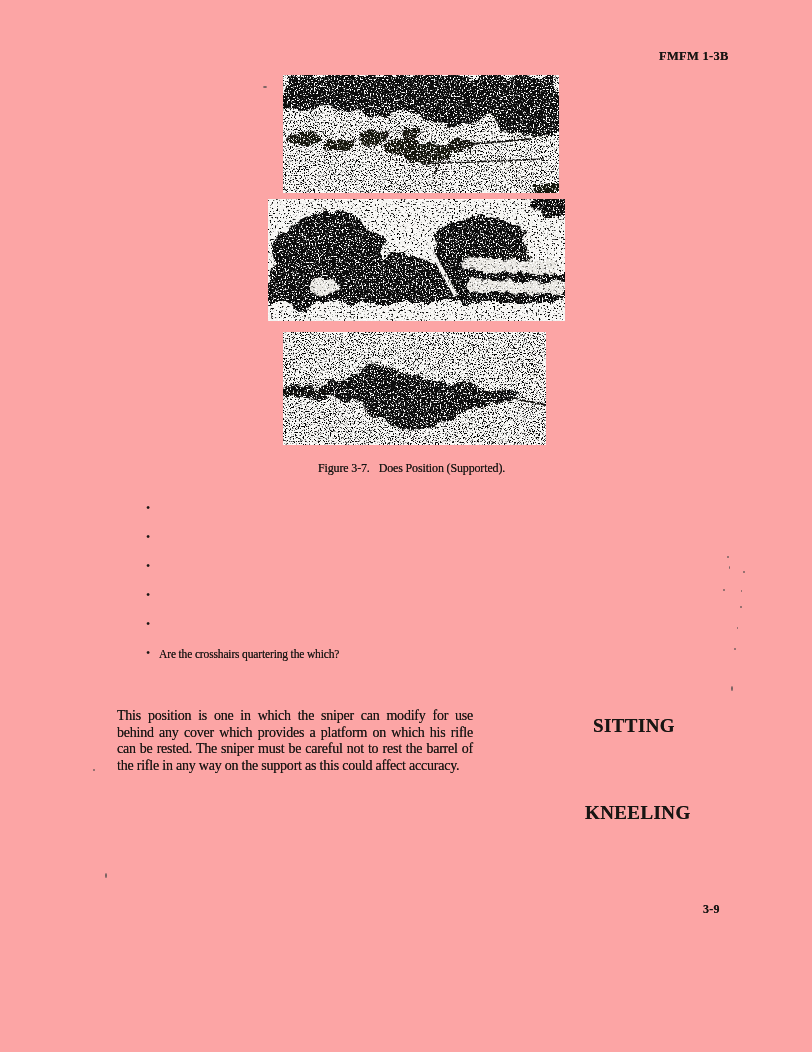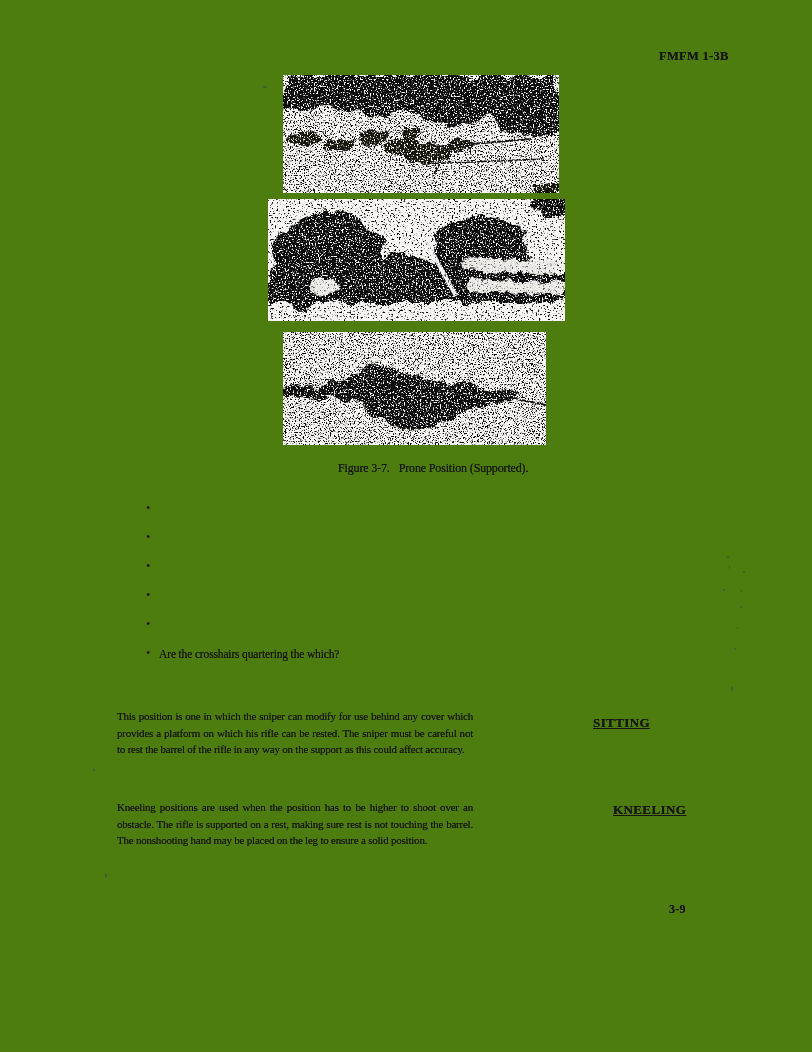--- a/index.html
+++ b/index.html
@@ -1,72 +1,71 @@
 <!DOCTYPE html>
 <html><head>
 <meta charset="utf-8">
 <style>
   html,body{margin:0;padding:0;background:#e8e8e8;}
   .page{
     position:relative;
     width:812px;height:1052px;
     margin:0 auto;
-    background:#4d7c0f;
+    background:#fca5a5;
     font-family:"Liberation Serif","DejaVu Serif",serif;
     color:#171513;
     overflow:hidden;
   }
   .txt{ text-shadow:0 0 0.45px rgba(20,18,16,0.75); }
 
   .pub-ref{
     position:absolute;left:659px;top:49px;
     font-size:12.5px;font-weight:bold;letter-spacing:.3px;
   }
 
   .photo{position:absolute;background:#f6f5f2;}
   .photo svg{display:block;}
   .photo-1{left:283px;top:75px;width:276px;height:118px;}
   .photo-2{left:268px;top:199px;width:297px;height:122px;}
   .photo-3{left:283px;top:332px;width:263px;height:113px;}
 
   .caption{
     position:absolute;left:318px;top:461px;
     font-size:12px;letter-spacing:-.15px;
-    display:flex;gap:9px;white-space:nowrap;margin-left:20px;
+    display:flex;gap:9px;white-space:nowrap;
   }
 
   .checklist{
     position:absolute;left:146px;top:502px;width:584px;
     list-style:none;margin:0;padding:0;
   }
   .check-item{
     display:flex;align-items:flex-start;gap:9px;
     margin:0 0 16px 0;
     font-size:11.5px;line-height:14px;letter-spacing:-.15px;
   }
   .dot{font-size:12px;line-height:13px;flex:0 0 auto;}
 
   .para{
     position:absolute;width:356px;left:117px;margin:0;
-    font-size:11px;line-height:16.5px;letter-spacing:-.22px;
+    font-size:14px;line-height:16.5px;letter-spacing:-.22px;
     text-align:justify;
   }
   .para-sitting{top:708px;}
   .para-kneeling{top:799px;}
 
   .side-head{
-    position:absolute;font-size:13px;font-weight:bold;letter-spacing:.4px;
+    position:absolute;font-size:19px;font-weight:bold;letter-spacing:.4px;
     white-space:nowrap;
-    text-decoration:underline;
   }
   .head-sitting{left:593px;top:715px;}
-  .head-kneeling{left:613px;top:802px;}
+  .head-kneeling{left:585px;top:802px;}
 
   .page-num{
-    position:absolute;left:669px;top:902px;
+    position:absolute;left:703px;top:902px;
     font-size:12px;font-weight:bold;letter-spacing:.2px;
   }
 
   .speck{position:absolute;background:#4a4a4a;border-radius:50%;opacity:.75;}
   .defs-svg{position:absolute;width:0;height:0;overflow:hidden;}
 </style>
 </head>
 <body>
 
 <div class="page">
@@ -165,21 +164,21 @@
         <g stroke="#15130f" fill="none">
           <path d="M0,61 L45,60" stroke-width="2"></path>
           <path d="M228,66 L263,73" stroke-width="1.8"></path>
         </g>
         <rect width="263" height="113" filter="url(#holes)"></rect>
       </svg>
     </div>
 
     <figcaption class="caption txt">
       <span>Figure 3-7.</span>
-      <span>Prone Position (Supported).</span>
+      <span>Does Position (Supported).</span>
     </figcaption>
   </figure>
 
   <ul class="checklist">
     <li class="check-item">
       <span class="dot">•</span>
     </li>
     <li class="check-item">
       <span class="dot">•</span>
     </li>
@@ -194,21 +193,20 @@
     </li>
     <li class="check-item">
       <span class="dot">•</span>
       <span class="txt">Are the crosshairs quartering the which?</span>
     </li>
   </ul>
 
   <p class="para para-sitting txt">This position is one in which the sniper can modify for use behind any cover which provides a platform on which his rifle can be rested. The sniper must be careful not to rest the barrel of the rifle in any way on the support as this could affect accuracy.</p>
   <div class="side-head head-sitting txt">SITTING</div>
 
-  <p class="para para-kneeling txt">Kneeling positions are used when the position has to be higher to shoot over an obstacle. The rifle is supported on a rest, making sure rest is not touching the barrel. The nonshooting hand may be placed on the leg to ensure a solid position.</p>
   <div class="side-head head-kneeling txt">KNEELING</div>
 
   <div class="page-num txt">3-9</div>
 
   <div>
     <div class="speck" style="left:727px;top:556px;width:2px;height:2px;"></div>
     <div class="speck" style="left:729px;top:566px;width:1px;height:3px;"></div>
     <div class="speck" style="left:743px;top:571px;width:2px;height:2px;"></div>
     <div class="speck" style="left:723px;top:589px;width:2px;height:2px;"></div>
     <div class="speck" style="left:741px;top:590px;width:1px;height:2px;"></div>

